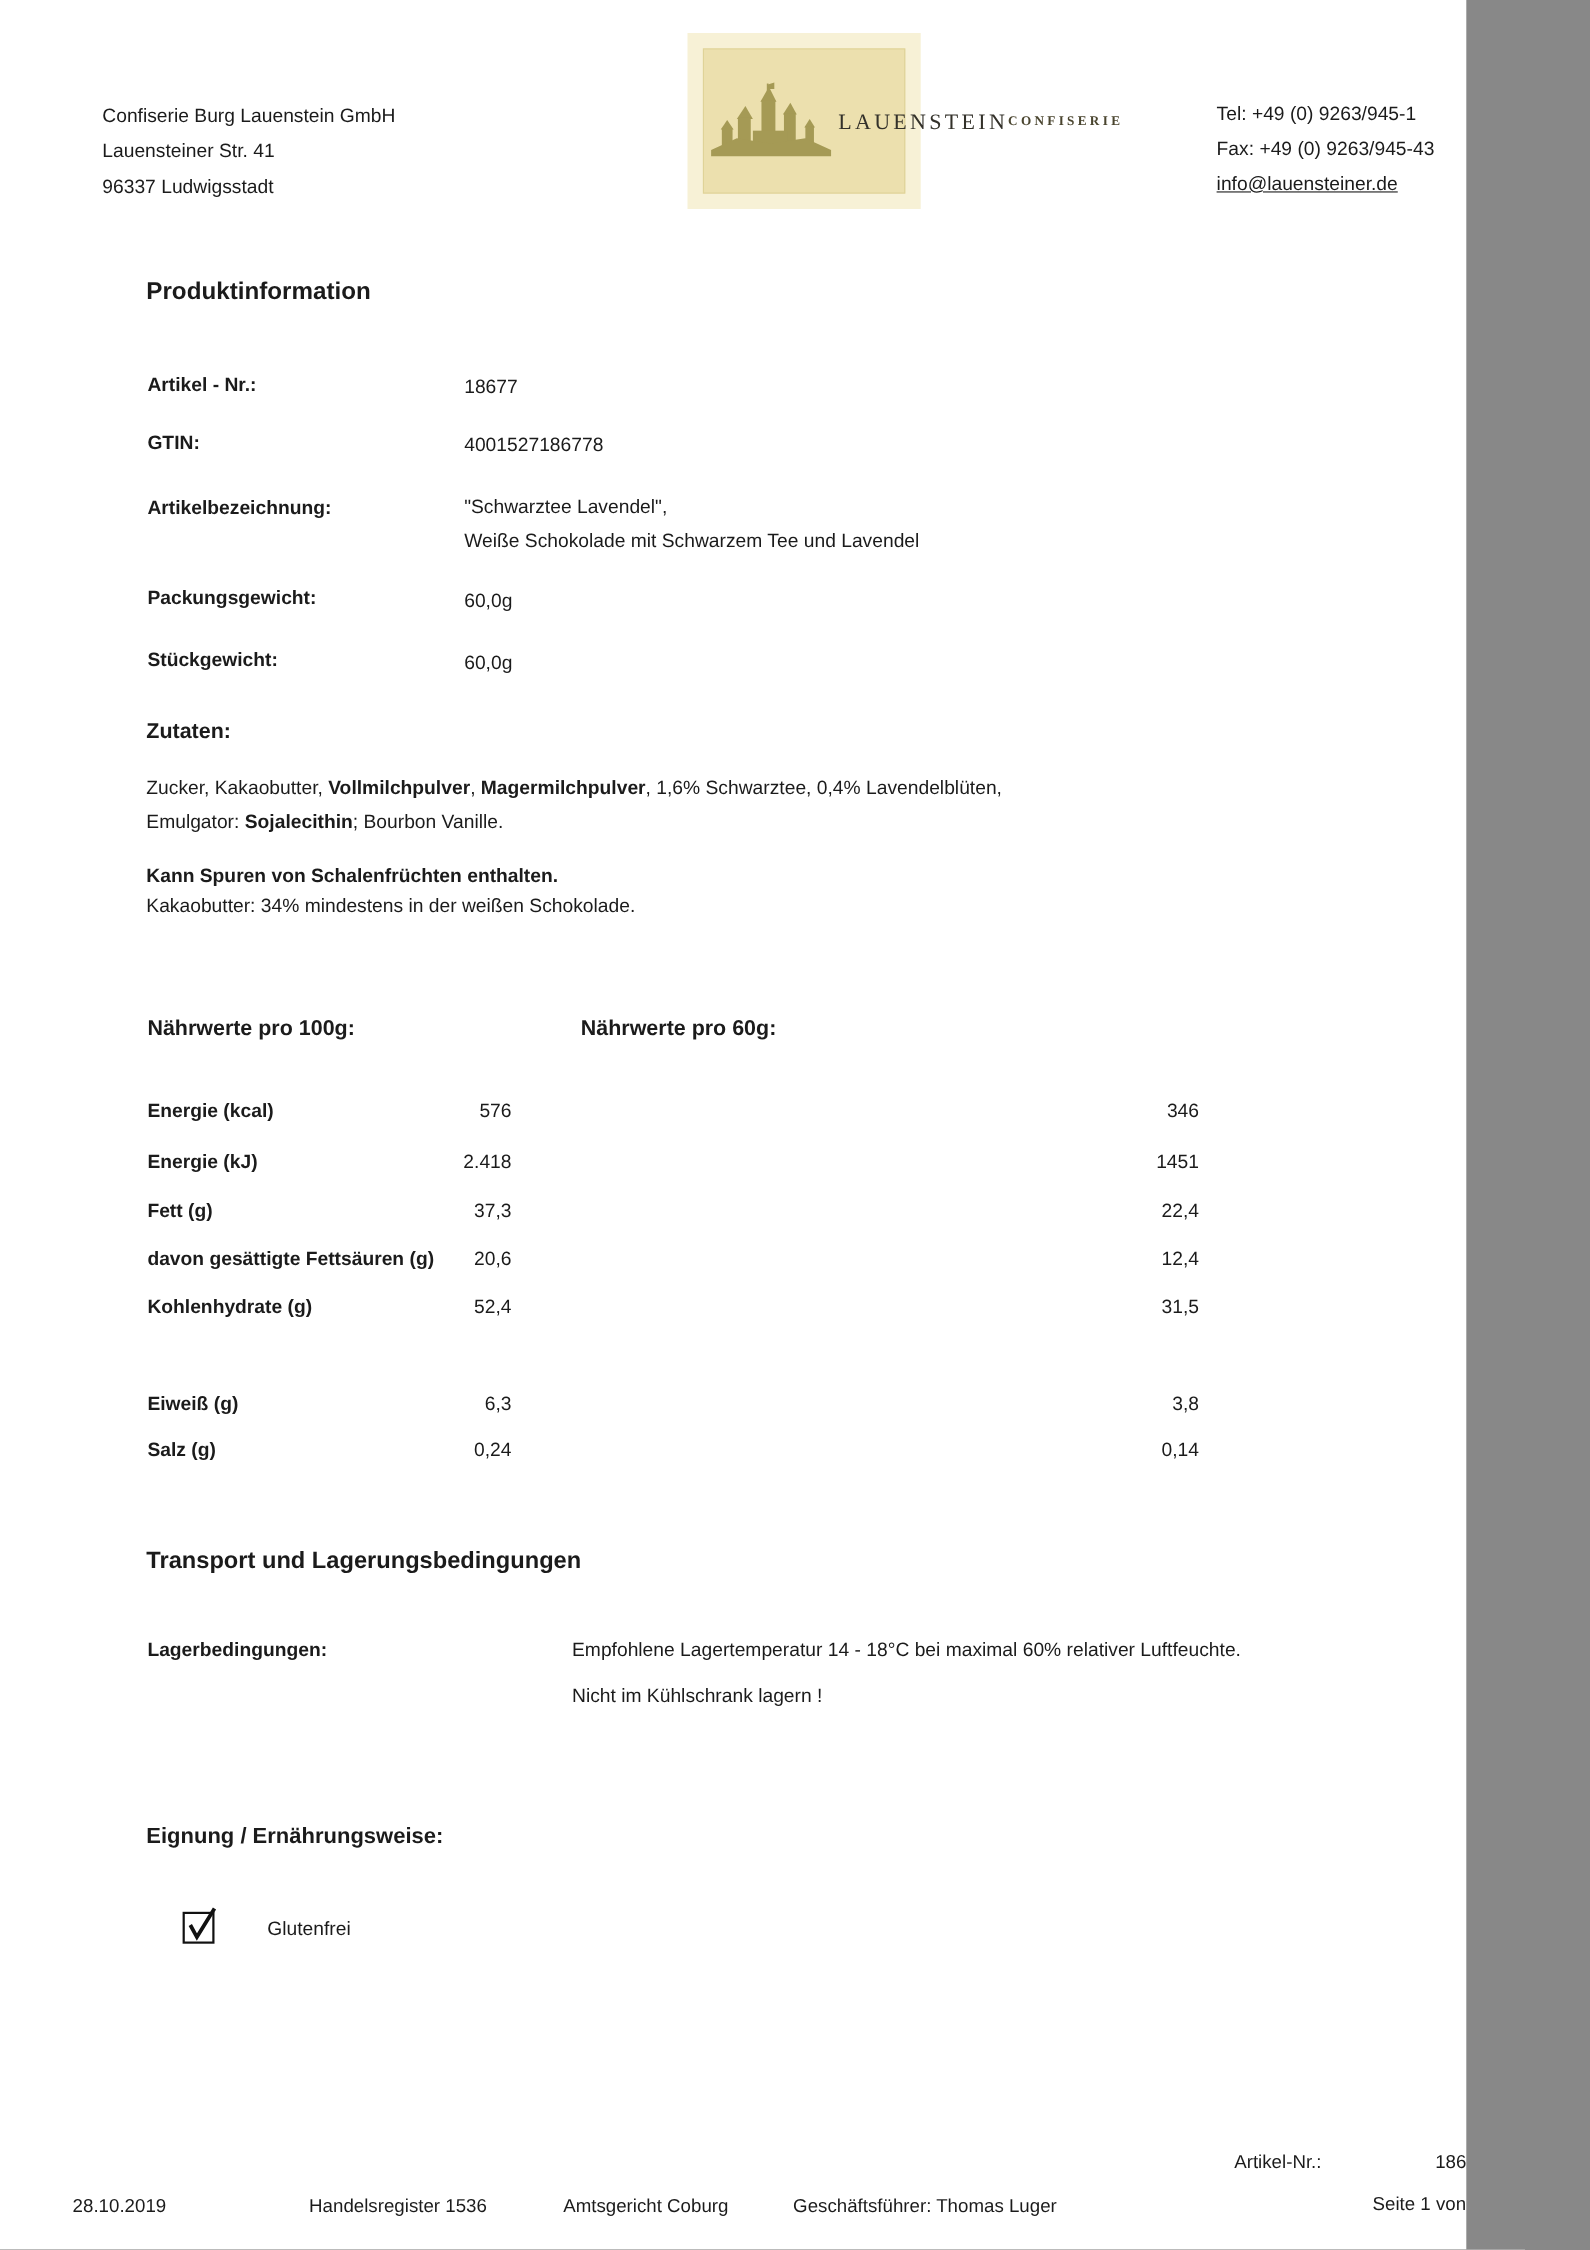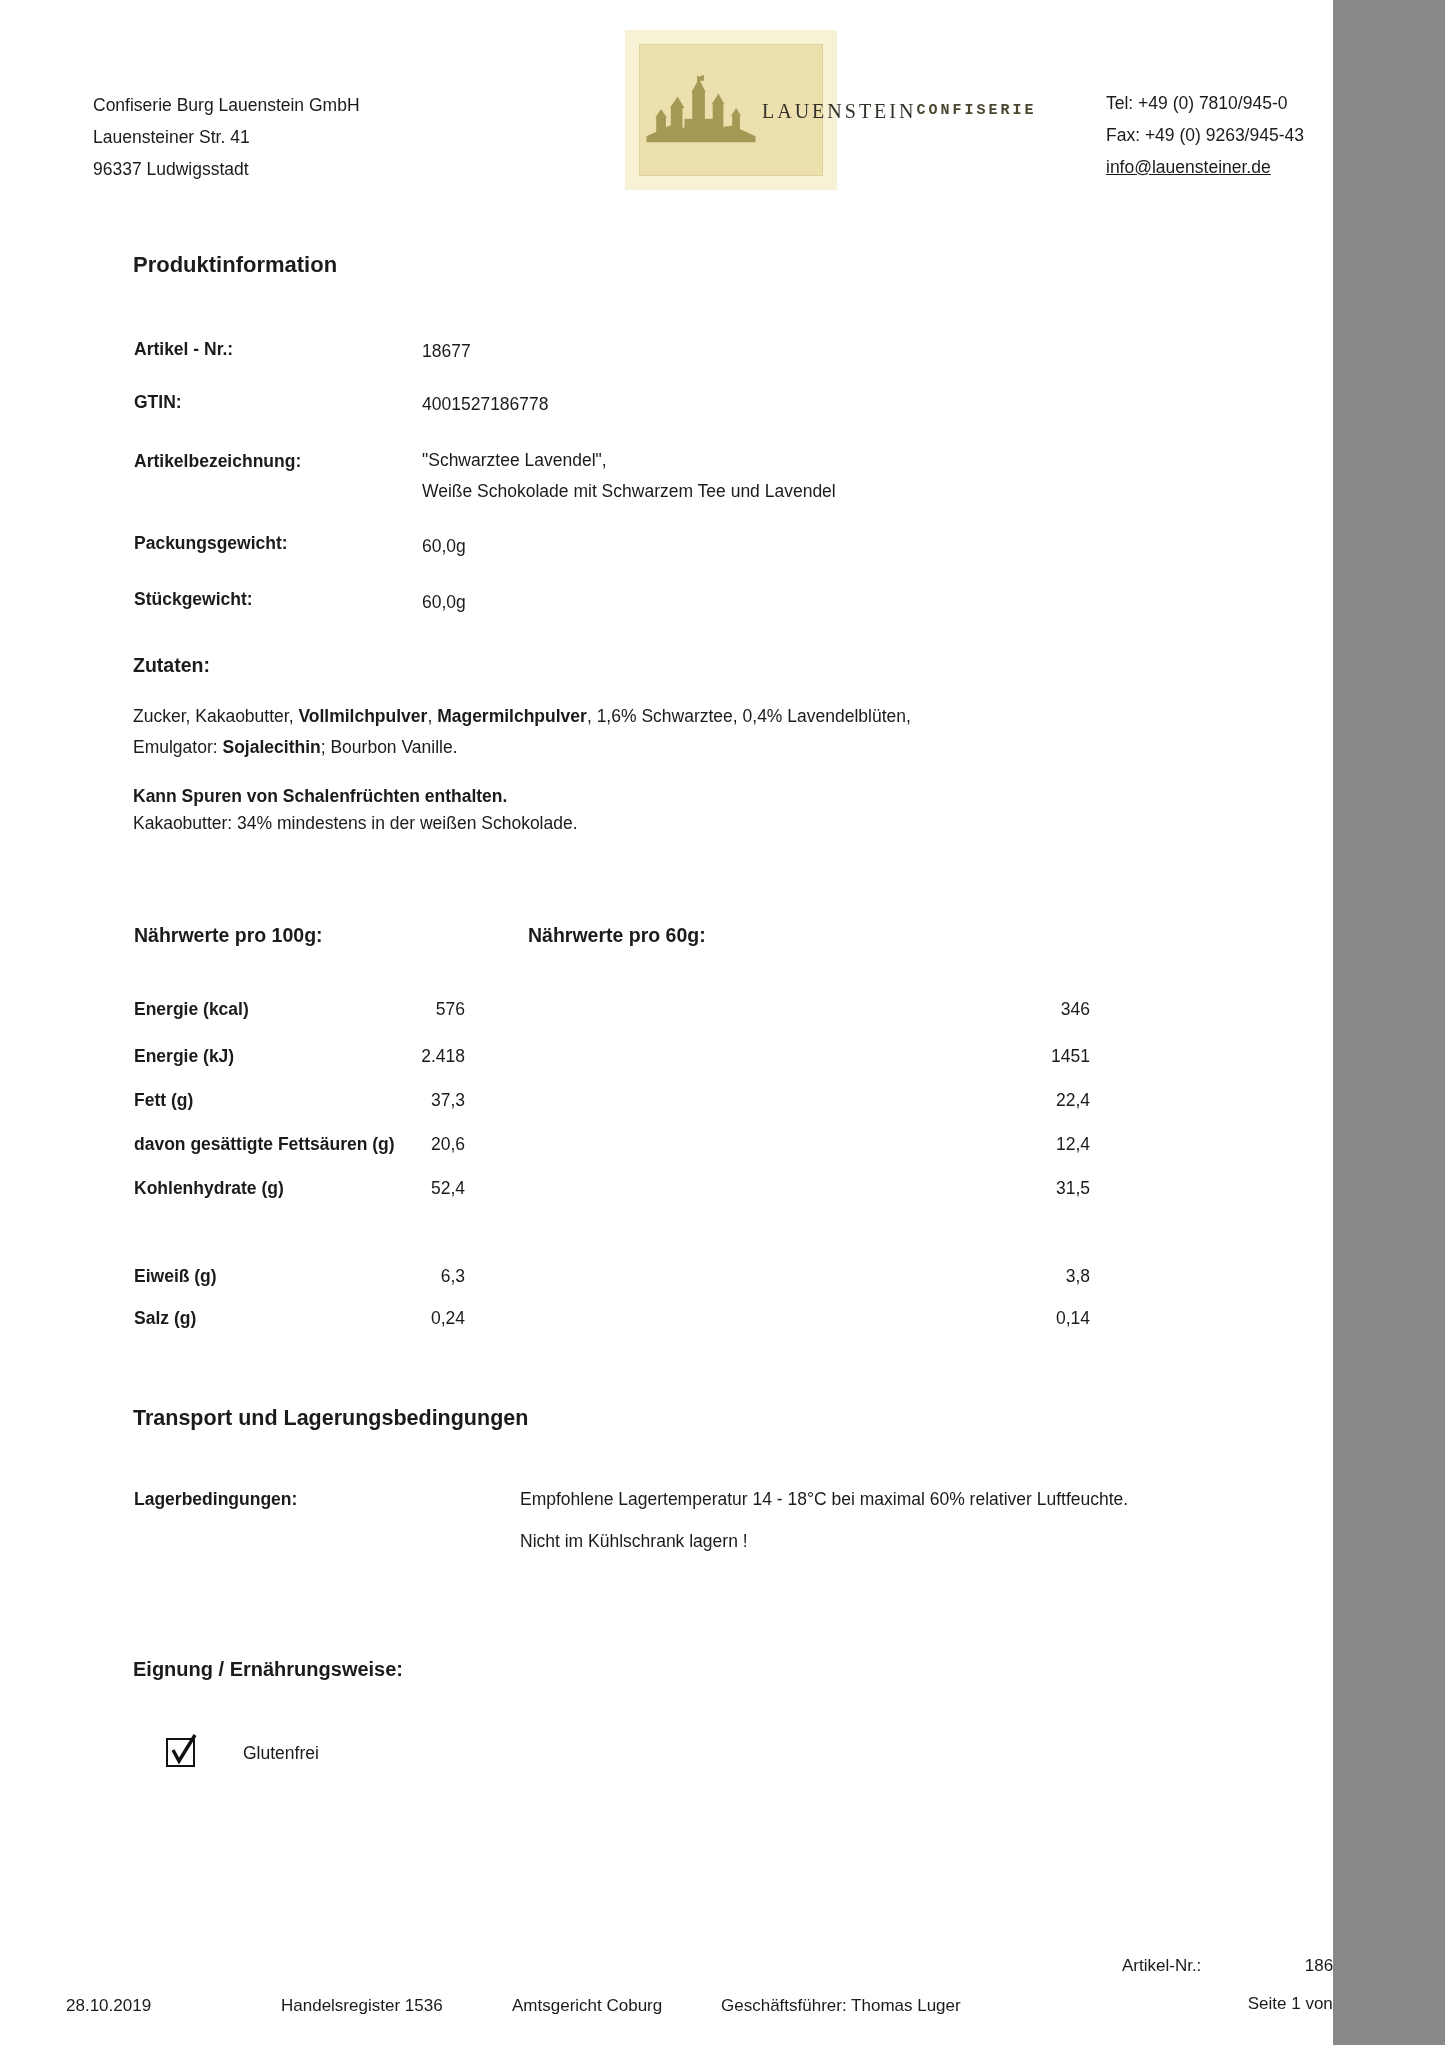--- a/index.html
+++ b/index.html
@@ -28,22 +28,22 @@
   }
   .logo-inner{
     width:182px;height:130px;background:#ece0ae;border:1px solid #dfd398;
     display:flex;flex-direction:row;align-items:center;
   }
   .logo-brand{
     font-family:"Liberation Serif", serif;
     font-size:20px;letter-spacing:3px;color:#33312a;margin-top:2px;
   }
   .logo-sub{
-    font-family:Liberation Mono, monospace;
-    font-size:15px;letter-spacing:3px;color:#4a452f;font-weight:bold;margin-top:1px;
+    font-family:Liberation Serif, serif;
+    font-size:12px;letter-spacing:3px;color:#4a452f;font-weight:bold;margin-top:1px;
   }
   
   .nrow{position:absolute;left:134px;width:1016px;height:24px;}
   .nlabel{position:absolute;left:0;font-weight:bold;font-size:17.5px;white-space:nowrap;}
   .nv1{position:absolute;left:201px;width:130px;text-align:right;font-size:17.5px;}
   .nv2{position:absolute;left:826px;width:130px;text-align:right;font-size:17.5px;}
   
   .checkbox{
     position:absolute;left:166px;top:1738px;width:25px;height:25px;
     border:2.5px solid #111;background:#fff;
@@ -80,21 +80,21 @@
             <rect x="43" y="46" width="32" height="14"></rect>
             <polygon points="4,64 28,53 60,58 92,53 116,64 116,70 4,70"></polygon>
           </g>
         </svg>
       </span>
       <span class="logo-brand">LAUENSTEIN</span>
       <span class="logo-sub">CONFISERIE</span>
     </div>
   </div>
 
-  <div class="abs t" style="left:1106px;top:92px;">Tel: +49 (0) 7810/945-0</div>
+  <div class="abs t" style="left:1106px;top:92px;">Tel: +49 (0) 9263/945-1</div>
   <div class="abs t" style="left:1106px;top:124px;">Fax: +49 (0) 9263/945-43</div>
   <div class="abs t" style="left:1106px;top:156px;">
     <a class="email">info@lauensteiner.de</a>
   </div>
 
   <div class="abs h1" style="left:133px;top:252px;">Produktinformation</div>
 
   <div class="abs t kvlabel" style="left:134px;top:338px;">Artikel - Nr.:</div>
   <div class="abs t" style="left:422px;top:340px;">18677</div>
 

